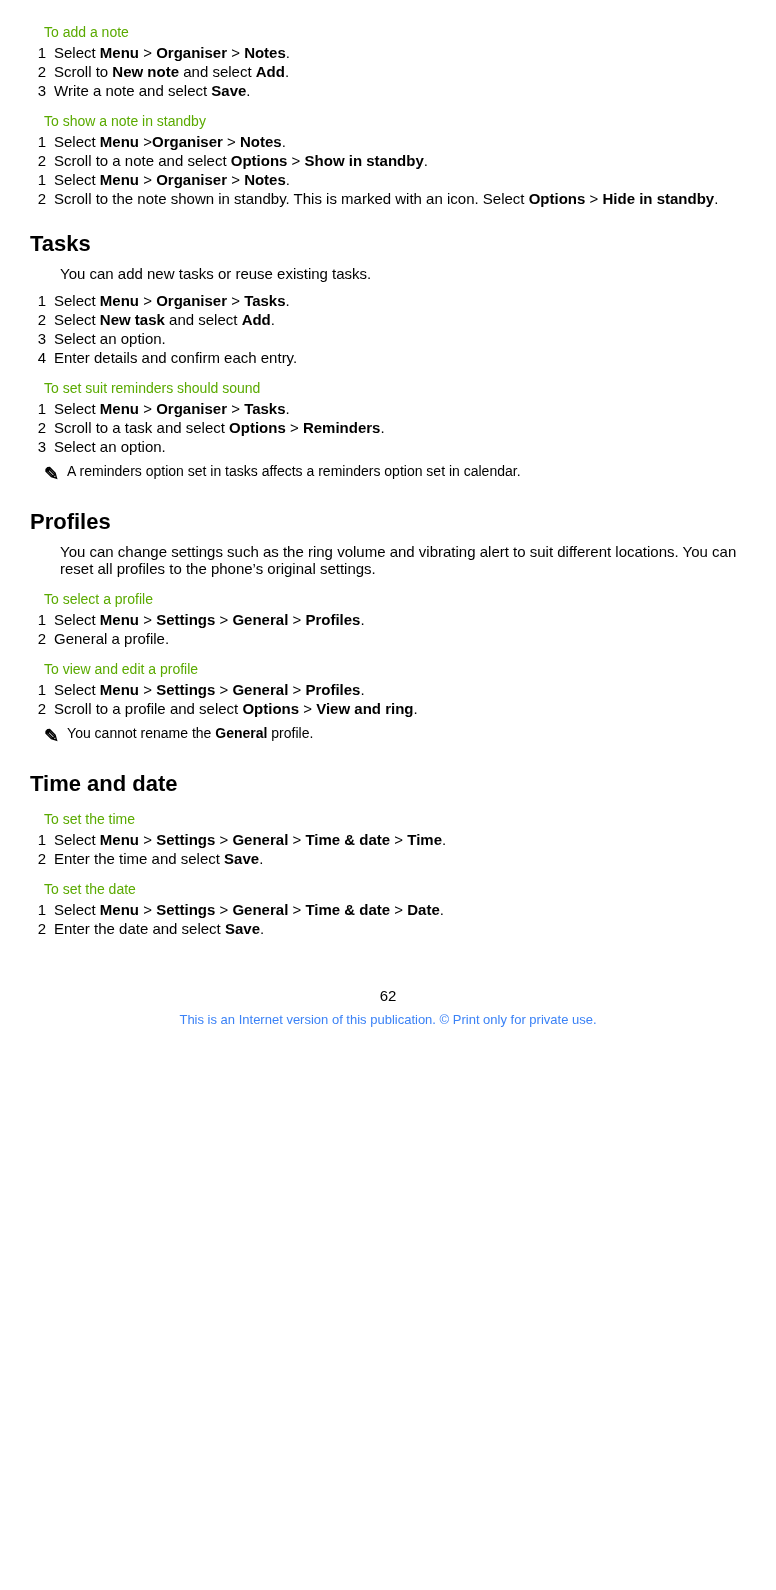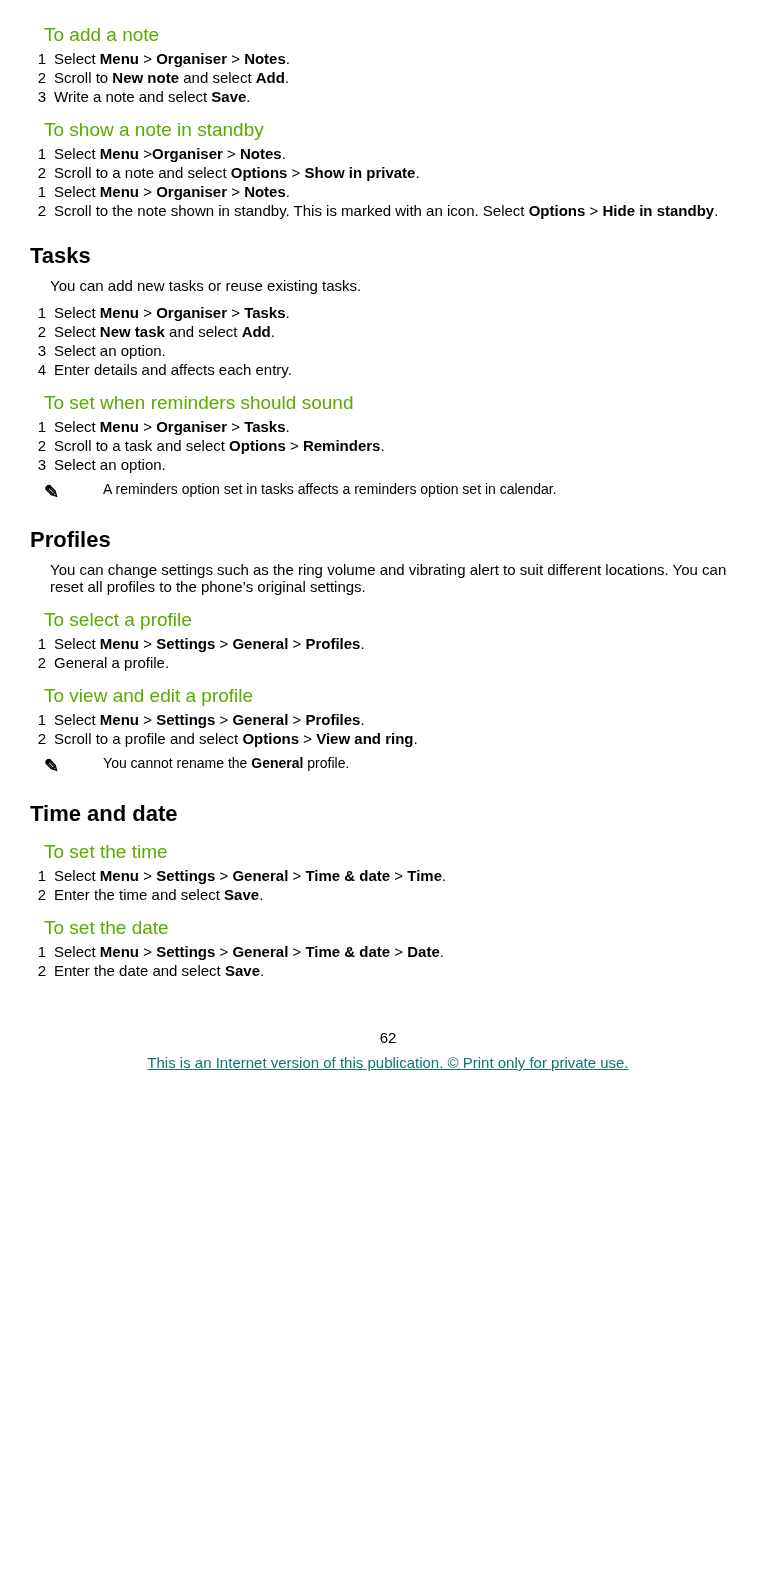--- a/index.html
+++ b/index.html
@@ -13,27 +13,27 @@
       padding: 10px 30px 30px 30px;
     }
     .section-heading {
       font-size: 22px;
       font-weight: bold;
       color: #000000;
       margin-top: 24px;
       margin-bottom: 8px;
     }
     .section-intro {
-      margin-left: 20px;
+      margin-left: 30px;
       margin-bottom: 10px;
       font-size: 15px;
     }
     .green-title {
       color: #5aaa00;
-      font-size: 19px;
+      font-size: 14px;
       font-weight: normal;
       margin-left: 14px;
       margin-top: 14px;
       margin-bottom: 4px;
     }
     .numbered-list {
       list-style: none;
       margin-left: 0;
       padding-left: 0;
     }
@@ -66,39 +66,37 @@
     .note-icon {
       color: #000;
       font-size: 18px;
       font-weight: bold;
       margin-right: 8px;
       margin-top: 0px;
       flex-shrink: 0;
     }
     .note-text {
       font-size: 14px;
-      margin-left: 36px;
     }
     .page-footer {
       text-align: center;
       margin-top: 50px;
       font-size: 13px;
       color: #333;
     }
     .page-number {
       margin-top: 20px;
       font-size: 15px;
       color: #000;
     }
     .footer-legal {
       text-align: center;
-      font-size: 15px;
-      color: #0f766e;
+      font-size: 13px;
+      color: #3b82f6;
       margin-top: 8px;
-      text-decoration: underline;
     }
   </style>
 </head>
 <body>
 
 <div>
   <div class="green-title">To add a note</div>
   <ol class="numbered-list">
     <li>
         <span class="list-num">1</span>
@@ -115,21 +113,21 @@
   </ol>
 
   <div class="green-title">To show a note in standby</div>
   <ol class="numbered-list">
     <li>
         <span class="list-num">1</span>
         <span class="list-text">Select <b>Menu</b> &gt;<b>Organiser</b> &gt; <b>Notes</b>.</span>
       </li>
     <li>
         <span class="list-num">2</span>
-        <span class="list-text">Scroll to a note and select <b>Options</b> &gt; <b>Show in private</b>.</span>
+        <span class="list-text">Scroll to a note and select <b>Options</b> &gt; <b>Show in standby</b>.</span>
       </li>
   </ol>
 
   <ol class="numbered-list">
     <li>
         <span class="list-num">1</span>
         <span class="list-text">Select <b>Menu</b> &gt; <b>Organiser</b> &gt; <b>Notes</b>.</span>
       </li>
     <li>
         <span class="list-num">2</span>
@@ -150,25 +148,25 @@
     <li>
         <span class="list-num">2</span>
         <span class="list-text">Select <b>New task</b> and select <b>Add</b>.</span>
       </li>
     <li>
         <span class="list-num">3</span>
         <span class="list-text">Select an option.</span>
       </li>
     <li>
         <span class="list-num">4</span>
-        <span class="list-text">Enter details and affects each entry.</span>
-      </li>
-  </ol>
-
-  <div class="green-title">To set when reminders should sound</div>
+        <span class="list-text">Enter details and confirm each entry.</span>
+      </li>
+  </ol>
+
+  <div class="green-title">To set suit reminders should sound</div>
   <ol class="numbered-list">
     <li>
         <span class="list-num">1</span>
         <span class="list-text">Select <b>Menu</b> &gt; <b>Organiser</b> &gt; <b>Tasks</b>.</span>
       </li>
     <li>
         <span class="list-num">2</span>
         <span class="list-text">Scroll to a task and select <b>Options</b> &gt; <b>Reminders</b>.</span>
       </li>
     <li>

